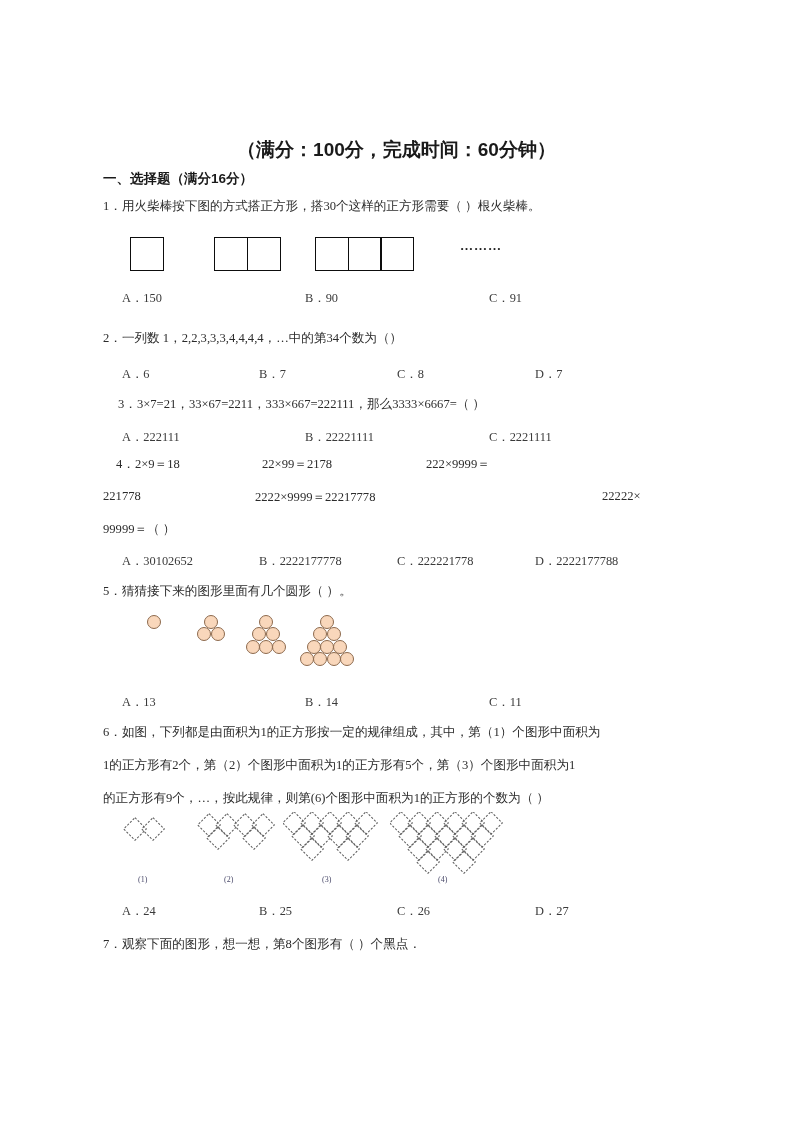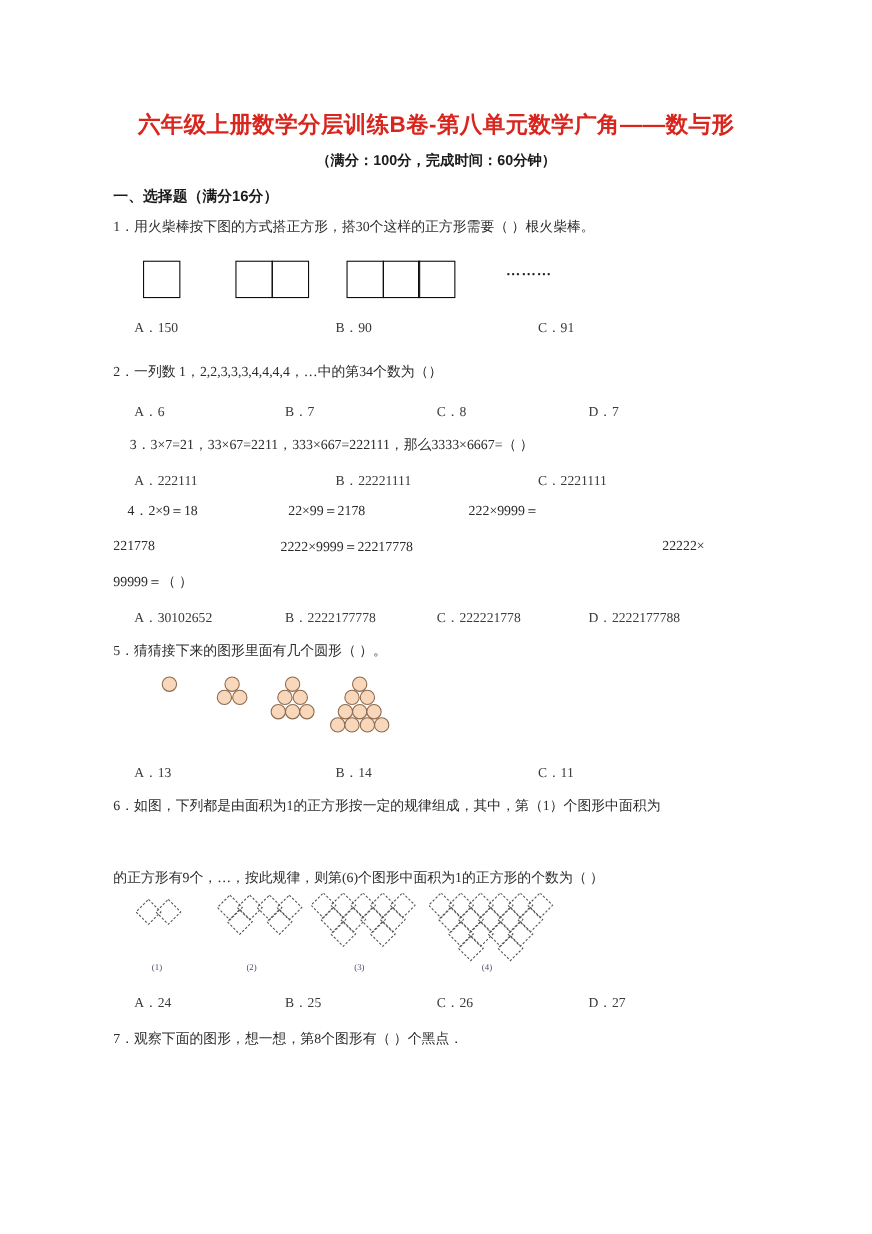--- a/index.html
+++ b/index.html
@@ -33,21 +33,21 @@
     letter-spacing: 0.3px;
     white-space: nowrap;
   }
   .doc-subtitle {
     position: absolute;
     left: 0; top: 137px;
     width: 793px;
     text-align: center;
     color: #1a1a1a;
     font-weight: bold;
-    font-size: 13px;
+    font-size: 19px;
     font-family: "Liberation Sans", "DejaVu Sans", sans-serif;
     white-space: nowrap;
   }
   .section-head {
     position: absolute;
     left: 103px;
     font-weight: bold;
     font-size: 13.5px;
     font-family: "Liberation Sans", "DejaVu Sans", sans-serif;
     color: #1a1a1a;
@@ -113,21 +113,20 @@
   }
   .circ:first-child { margin-left: 0; }
   
   .dia-fig { position: absolute; }
 </style>
 </head>
 <body>
 
 <div class="page">
 
-  <div class="doc-title">六年级上册数学分层训练B卷-第八单元数学广角——数与形</div>
   <div class="doc-subtitle">（满分：100分，完成时间：60分钟）</div>
 
   <div class="section-head" style="top:170px;">一、选择题（满分16分）</div>
 
   <div class="qtext" style="top:198px;">1．用火柴棒按下图的方式搭正方形，搭30个这样的正方形需要（        ）根火柴棒。</div>
 
   <div class="sq-group" style="left:130px; top:237px;">
     <div class="sq-cell"></div>
   </div>
   <div class="sq-group" style="left:214px; top:237px;">
@@ -218,20 +217,21 @@
         <span class="circ"></span>
         <span class="circ"></span>
       </div>
   </div>
 
   <div class="opt" style="left:122px; top:694px;">A．13</div>
   <div class="opt" style="left:305px; top:694px;">B．14</div>
   <div class="opt" style="left:489px; top:694px;">C．11</div>
 
   <div class="qtext" style="top:724px;">6．如图，下列都是由面积为1的正方形按一定的规律组成，其中，第（1）个图形中面积为</div>
+  <div class="qtext" style="top:757px;">1的正方形有2个，第（2）个图形中面积为1的正方形有5个，第（3）个图形中面积为1</div>
   <div class="qtext" style="top:790px;">的正方形有9个，…，按此规律，则第(6)个图形中面积为1的正方形的个数为（            ）</div>
 
   <div class="dia-fig" style="left:118px; top:812px;">
     <svg width="60" height="58" viewBox="0 0 60 58">
       <g fill="none" stroke="#555555" stroke-width="1" stroke-dasharray="2.2 1.6">
         <rect x="9" y="9" width="16" height="16" transform="rotate(45 17 17)"></rect>
         <rect x="27" y="9" width="16" height="16" transform="rotate(45 35 17)"></rect>
       </g>
     </svg>
   </div>

